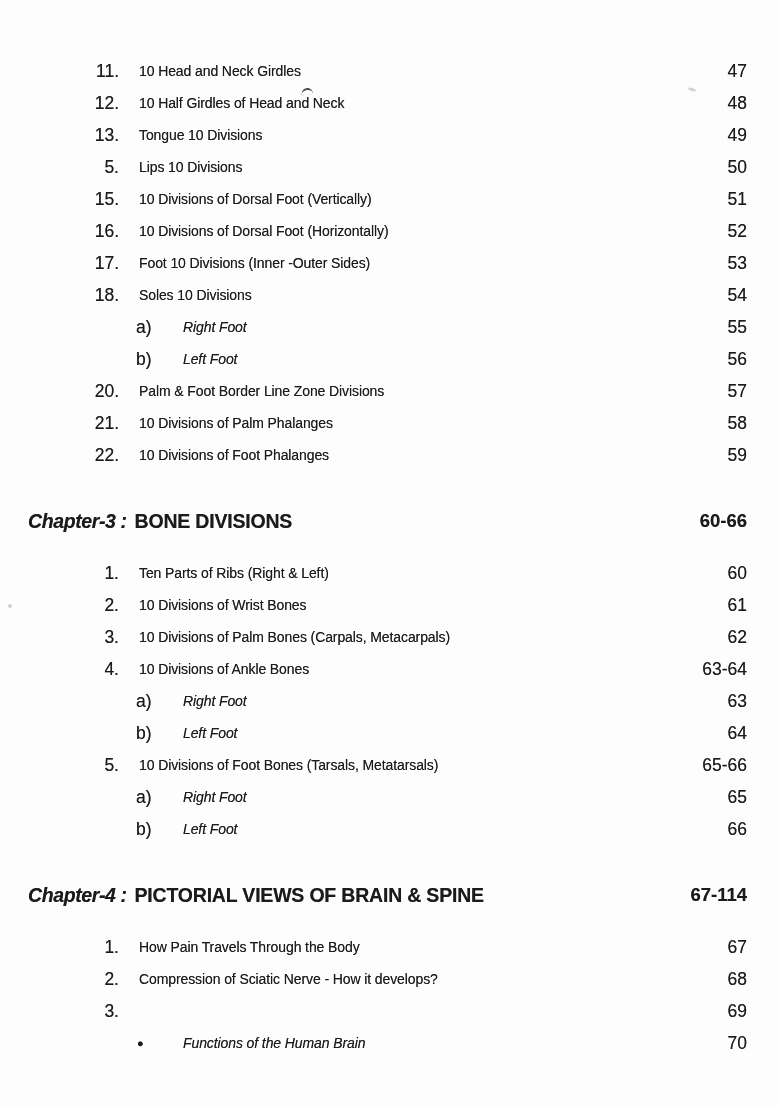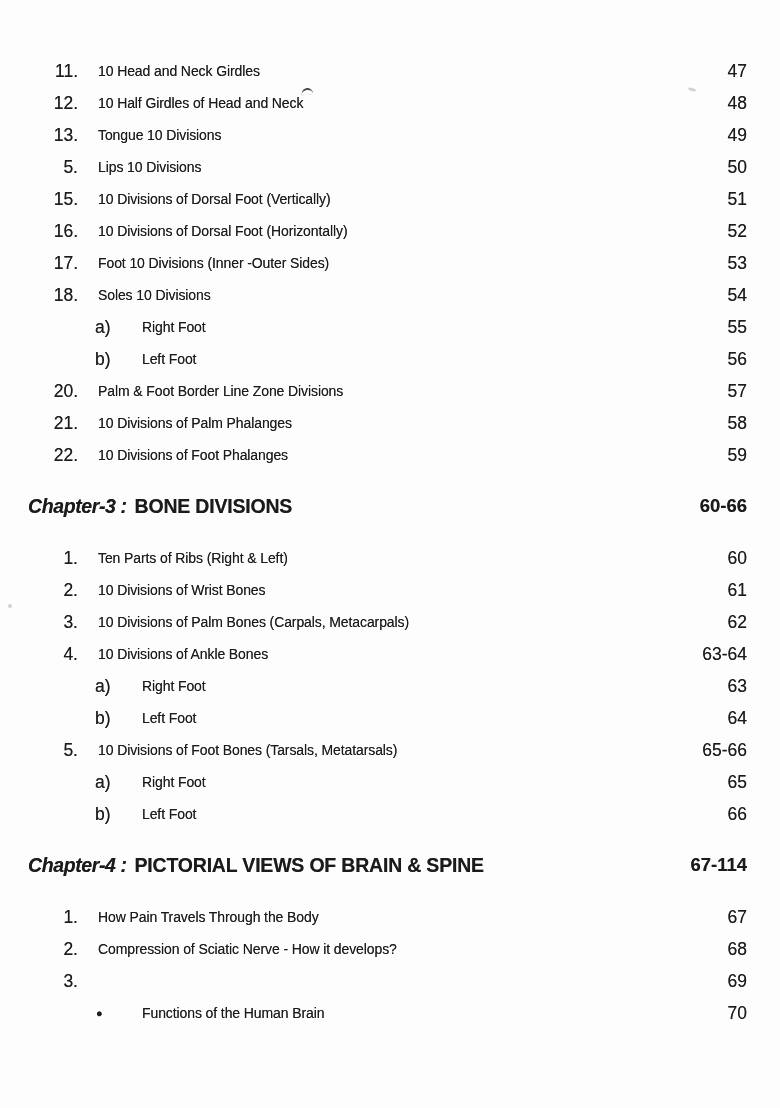--- a/index.html
+++ b/index.html
@@ -7,39 +7,39 @@
     position:relative;
     width:780px; height:1108px;
     background:#fdfdfd;
     overflow:hidden;
     font-family:"Liberation Sans","DejaVu Sans",sans-serif;
     color:#1b1b1b;
     text-shadow:0 0 0.6px rgba(27,27,27,0.65);
   }
   .sections { position:absolute; inset:0; padding-top:55px; box-sizing:border-box; }
 
-  .row { position:relative; height:32px; }
+  .row { position:relative; height:32px;margin-left:41px; }
   .row .num {
     position:absolute; left:30px; width:48px; text-align:right;
     top:50%; transform:translateY(-50%);
     font-size:17.5px;
   }
   .row.l1 .num { left:95px; width:34px; text-align:left; }
   .row.bullet .num { left:96px; font-size:11px; top:49%; }
   .row .title {
     position:absolute; left:98px; top:50%; transform:translateY(-50%);
     font-size:14px; white-space:nowrap; letter-spacing:-0.1px;
   }
-  .row.l1 .title { left:142px; }
+  .row.l1 .title { left:142px;font-style:italic; }
   .row .pg {
     position:absolute; right:33px; top:50%; transform:translateY(-50%);
     font-size:17.5px;
   }
 
-  .chapter { position:relative; height:38px; margin-top:16px; margin-bottom:17px; }
+  .chapter { position:relative; height:38px; margin-top:31px; margin-bottom:17px; }
   .chapter .inner {
     position:absolute; left:28px; top:50%; transform:translateY(-50%);
     font-size:19.5px; font-weight:700; white-space:nowrap;
   }
   .ch-label { font-style:italic; letter-spacing:-0.4px; }
   .ch-title { margin-left:8px; letter-spacing:-0.2px; }
   .chapter .pg {
     position:absolute; right:33px; top:50%; transform:translateY(-50%);
     font-size:18.5px; font-weight:700;text-align:right;
   }

